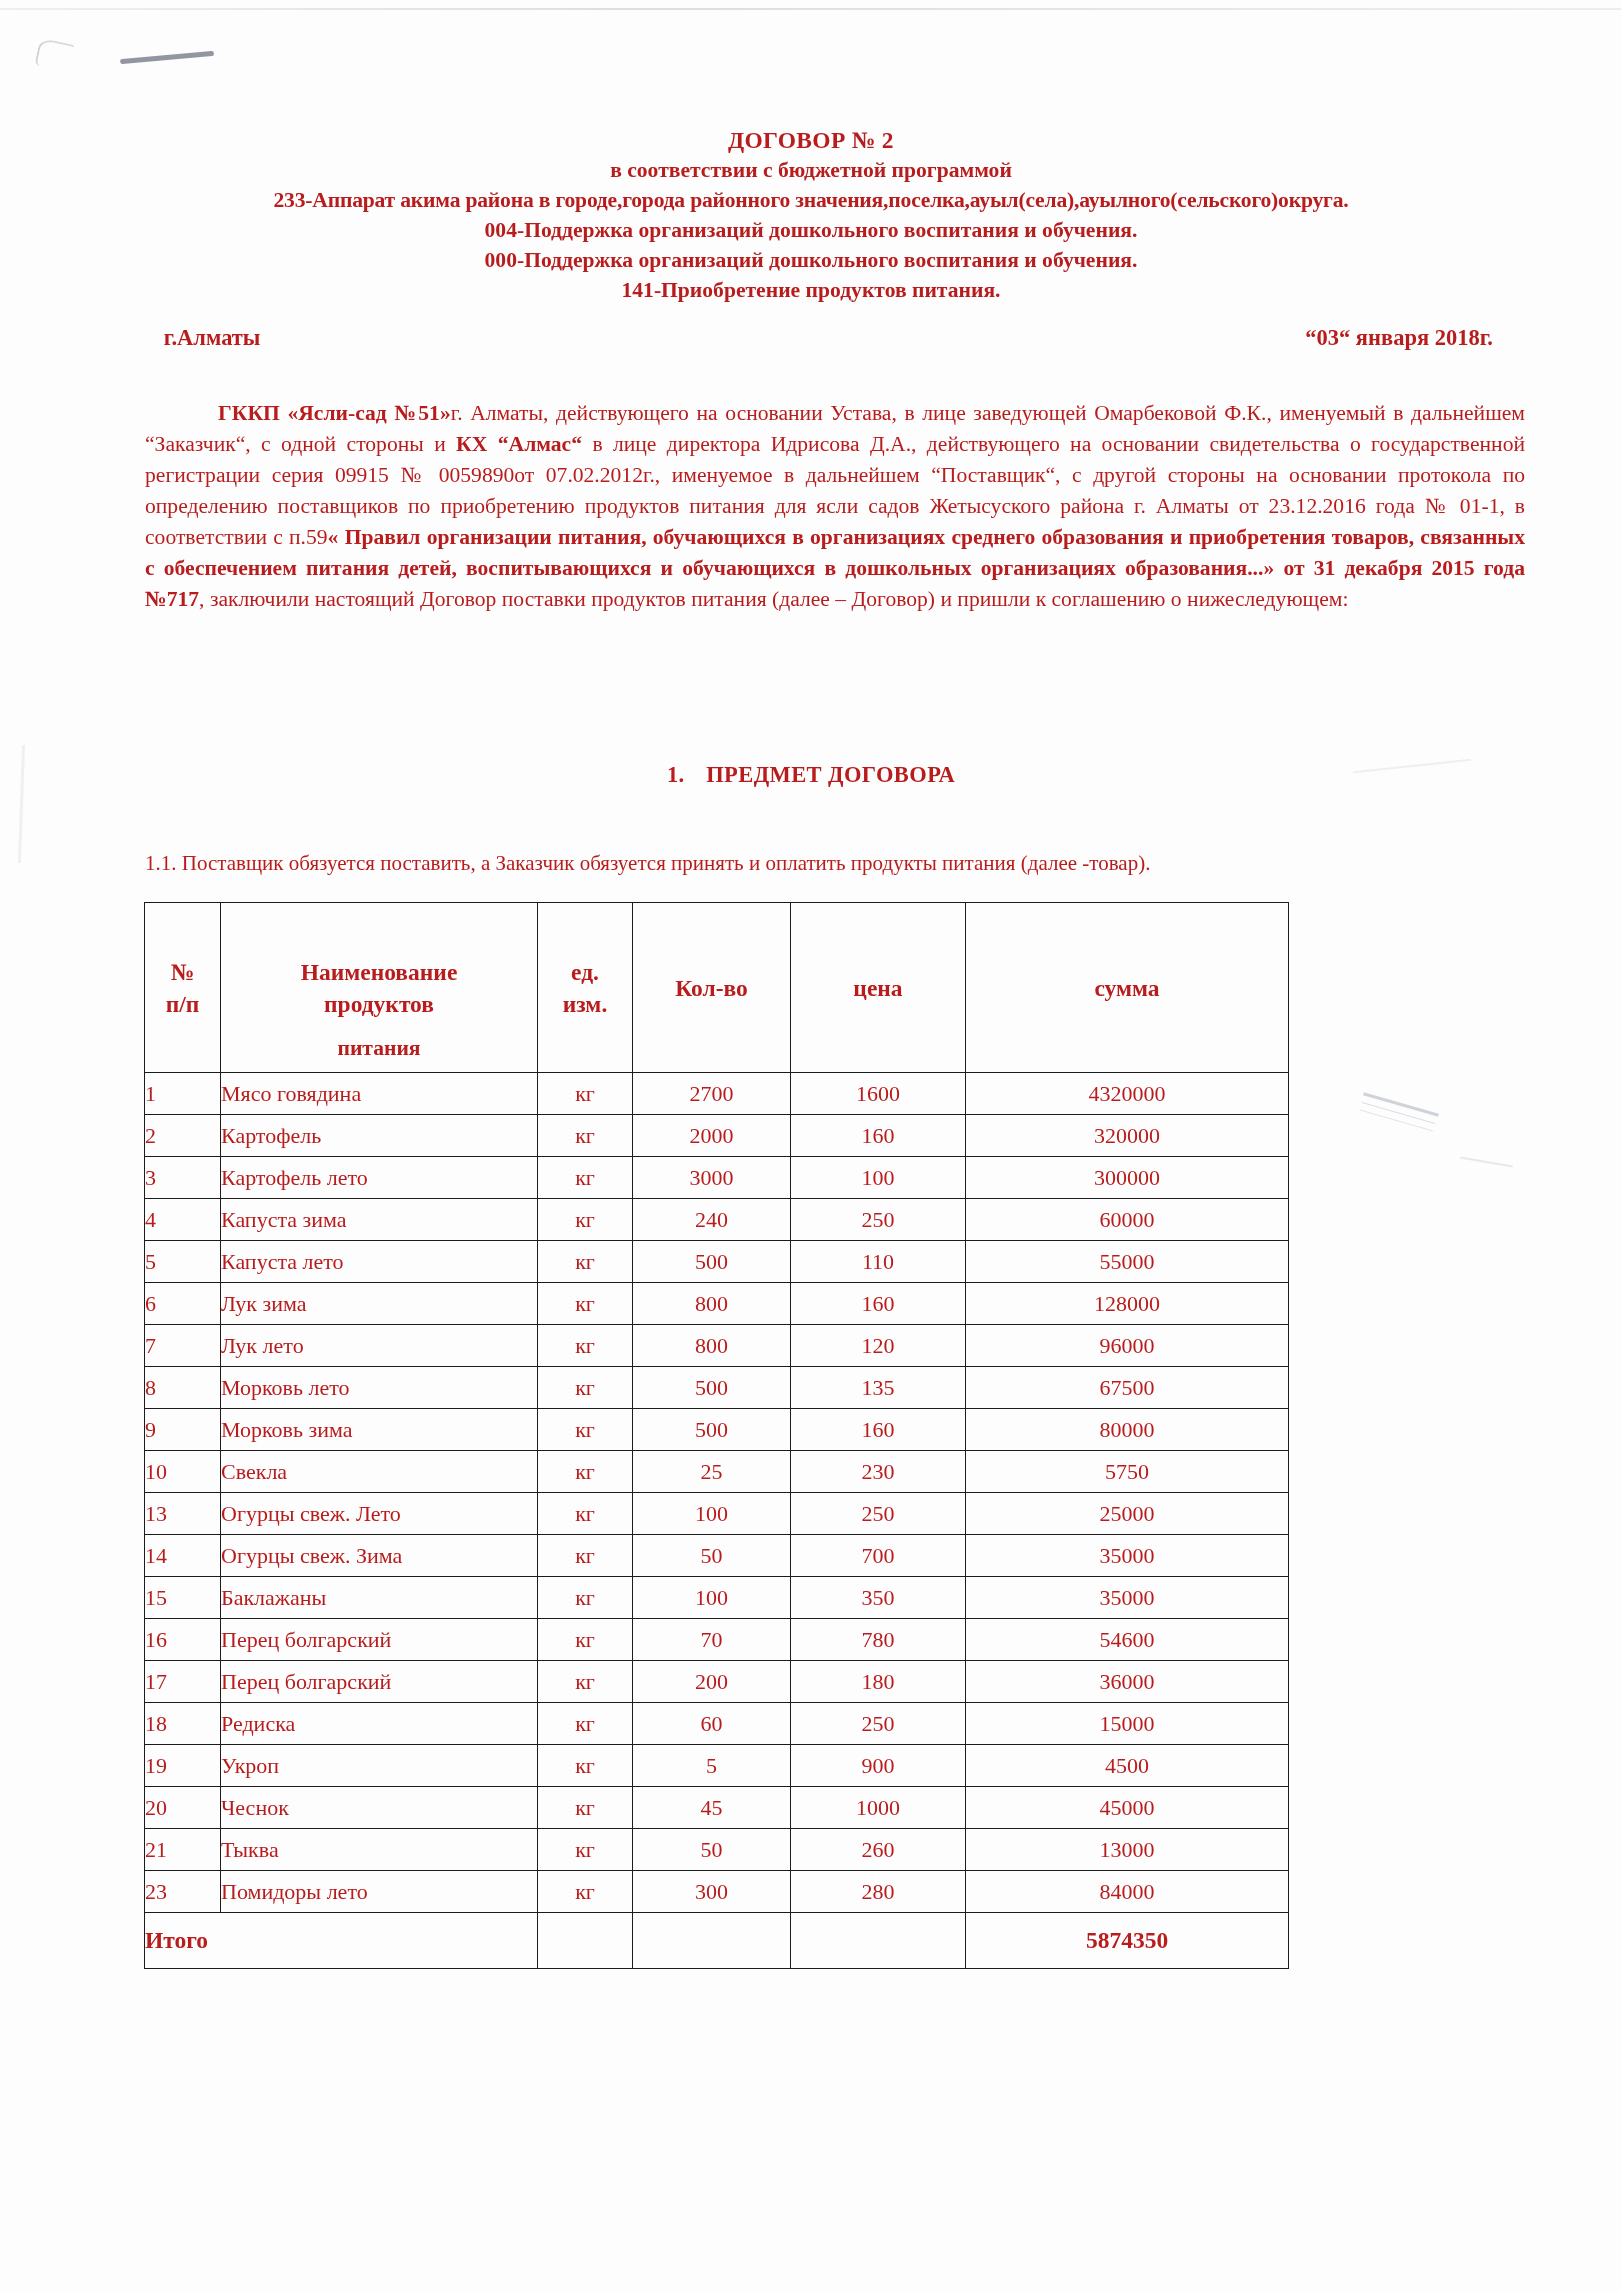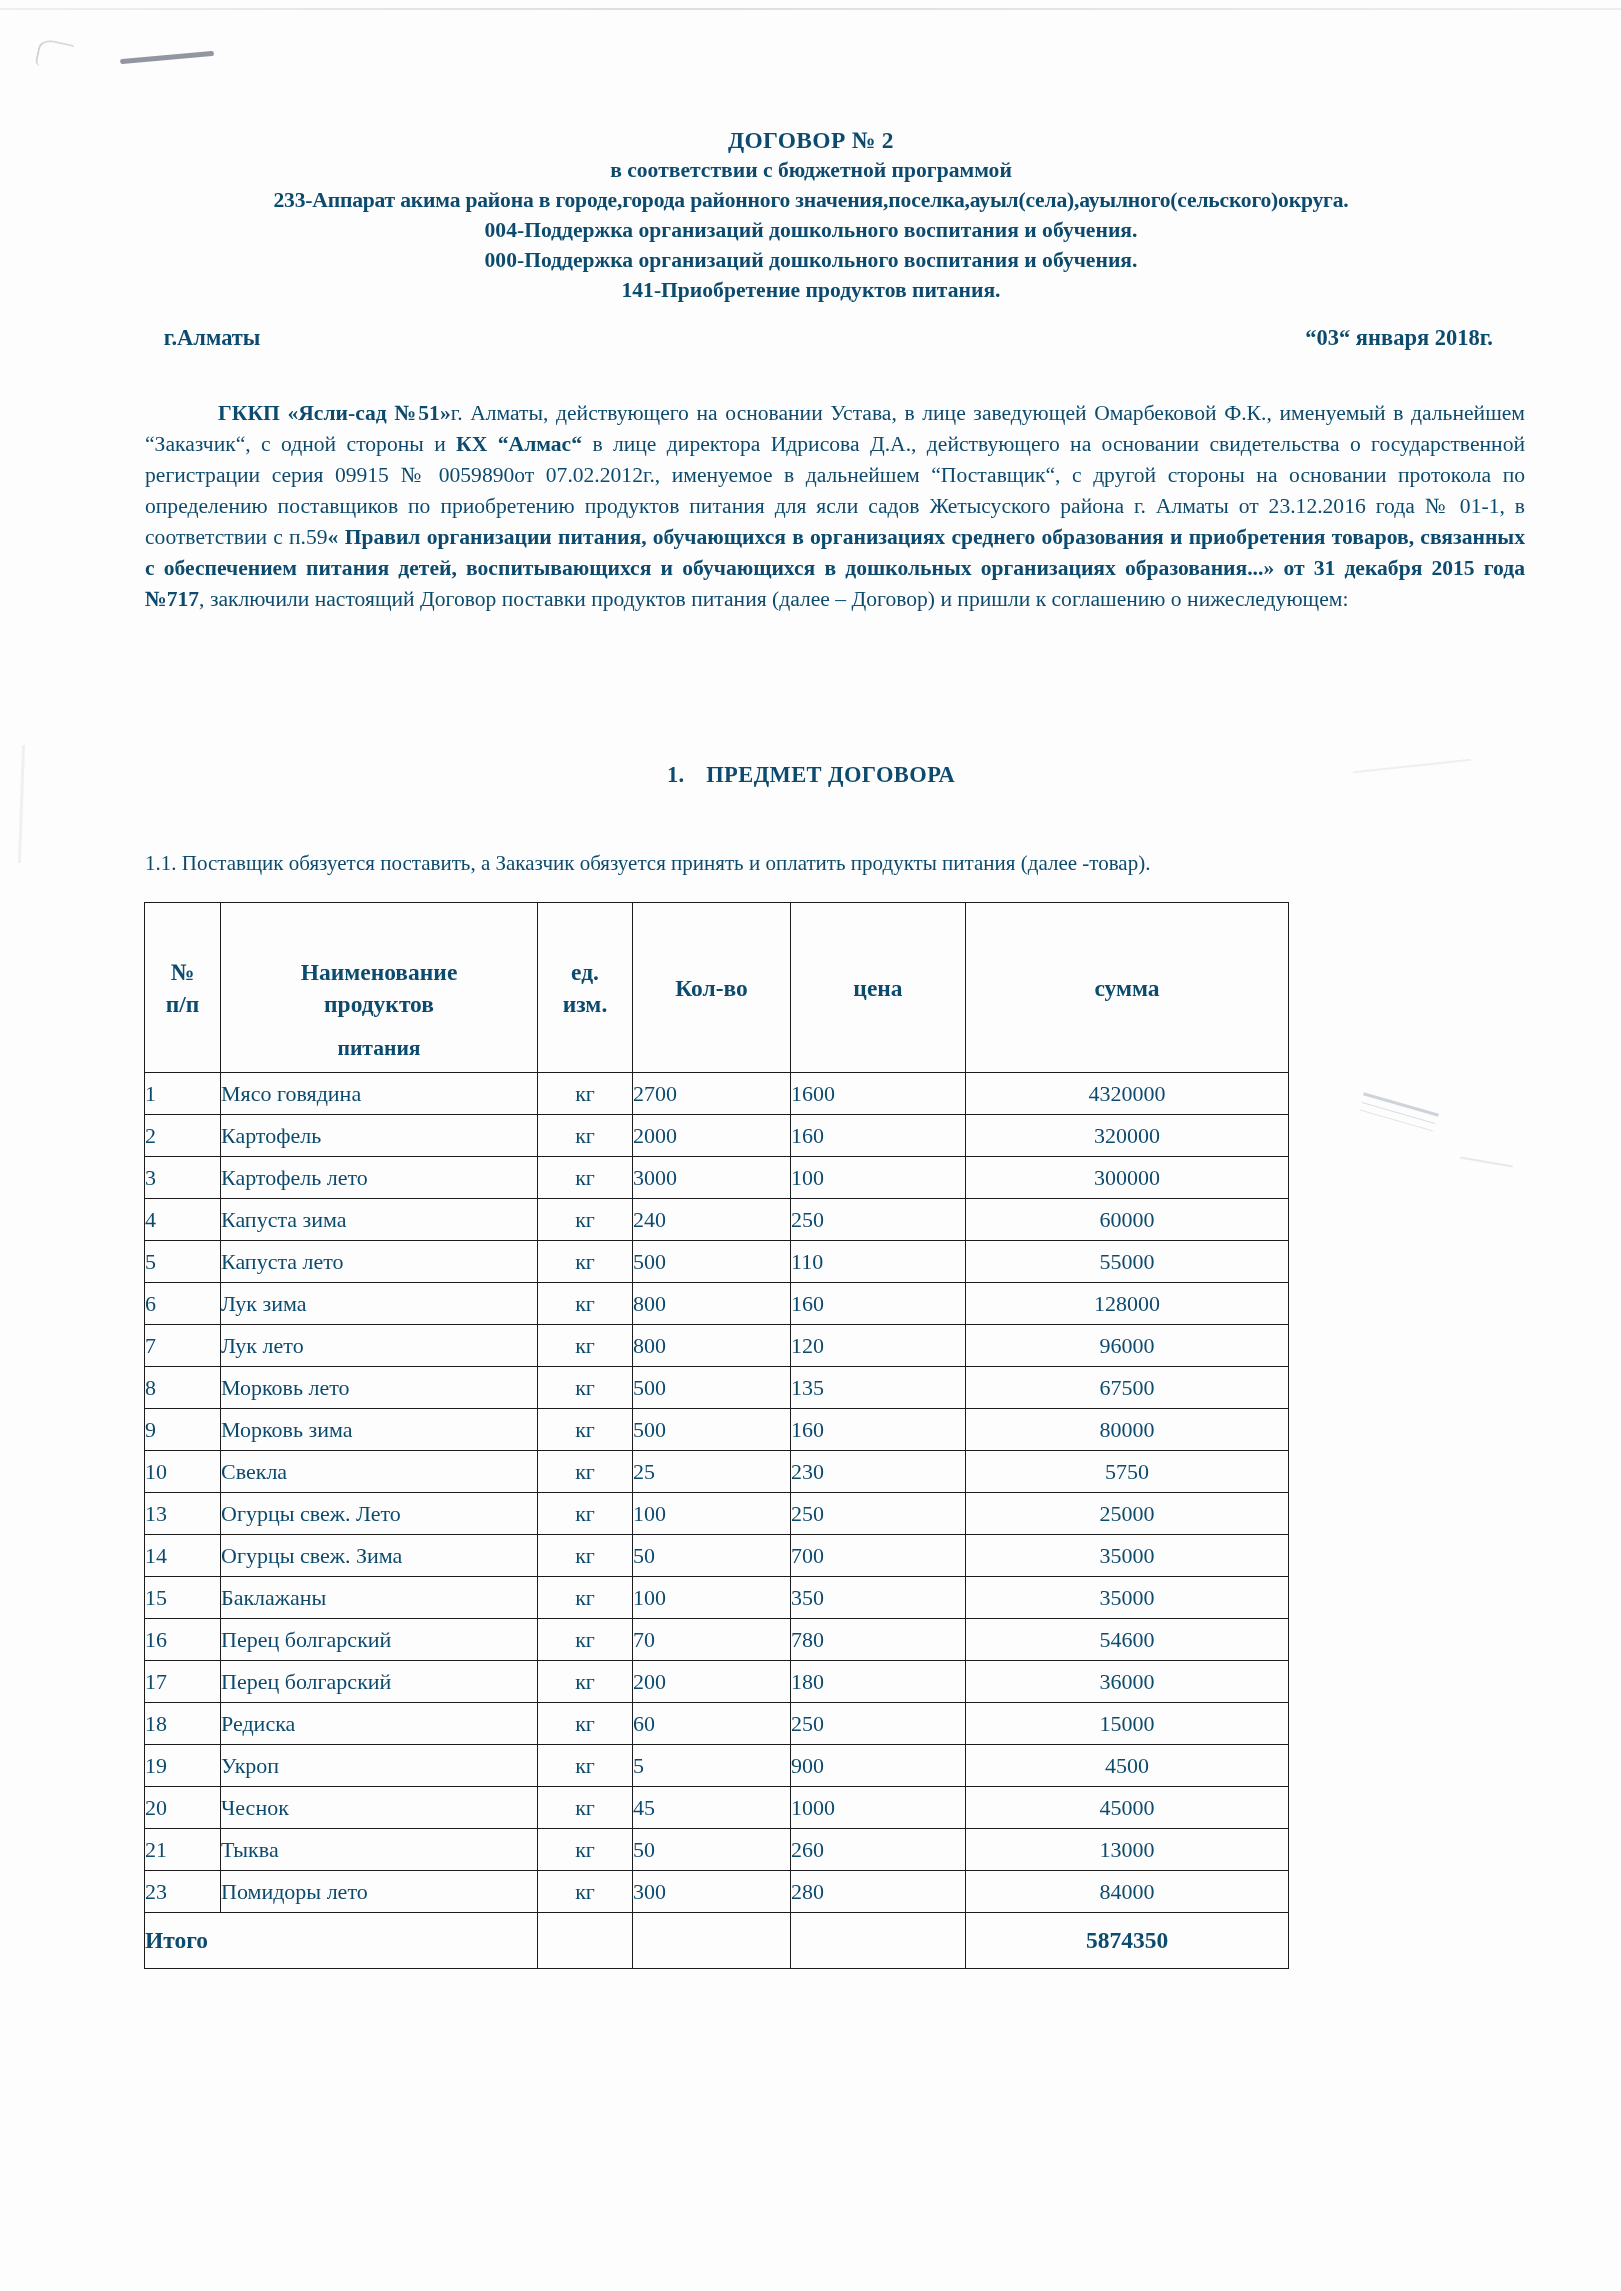--- a/index.html
+++ b/index.html
@@ -7,21 +7,21 @@
     padding: 0;
     background: #ffffff;
   }
   .page {
     position: relative;
     width: 1621px;
     height: 2292px;
     background: #fdfdfd;
     overflow: hidden;
     font-family: "Liberation Serif", "DejaVu Serif", serif;
-    color: #0c4a6e;
+    color: #b91c1c;
     box-sizing: border-box;
   }
 
   
   .scan-mark {
     position: absolute;
     pointer-events: none;
     opacity: .55;
   }
   .staple {
@@ -233,21 +233,21 @@
   }
   .cell-no {
     text-align: left;
     padding-left: 13.7px;
   }
   .cell-name {
     text-align: left;
     padding-left: 12.7px;
   }
   .cell-unit { text-align: center; font-size: 19.6px; }
-  .cell-qty, .cell-price { }
+  .cell-qty, .cell-price { text-align: center; }
   .cell-sum  { text-align: center; }
 
   .total-row td {
     height: 55px;
     font-weight: bold;
     font-size: 23.5px;
   }
   .total-label {
     text-align: left;
     padding-left: 11.8px;

